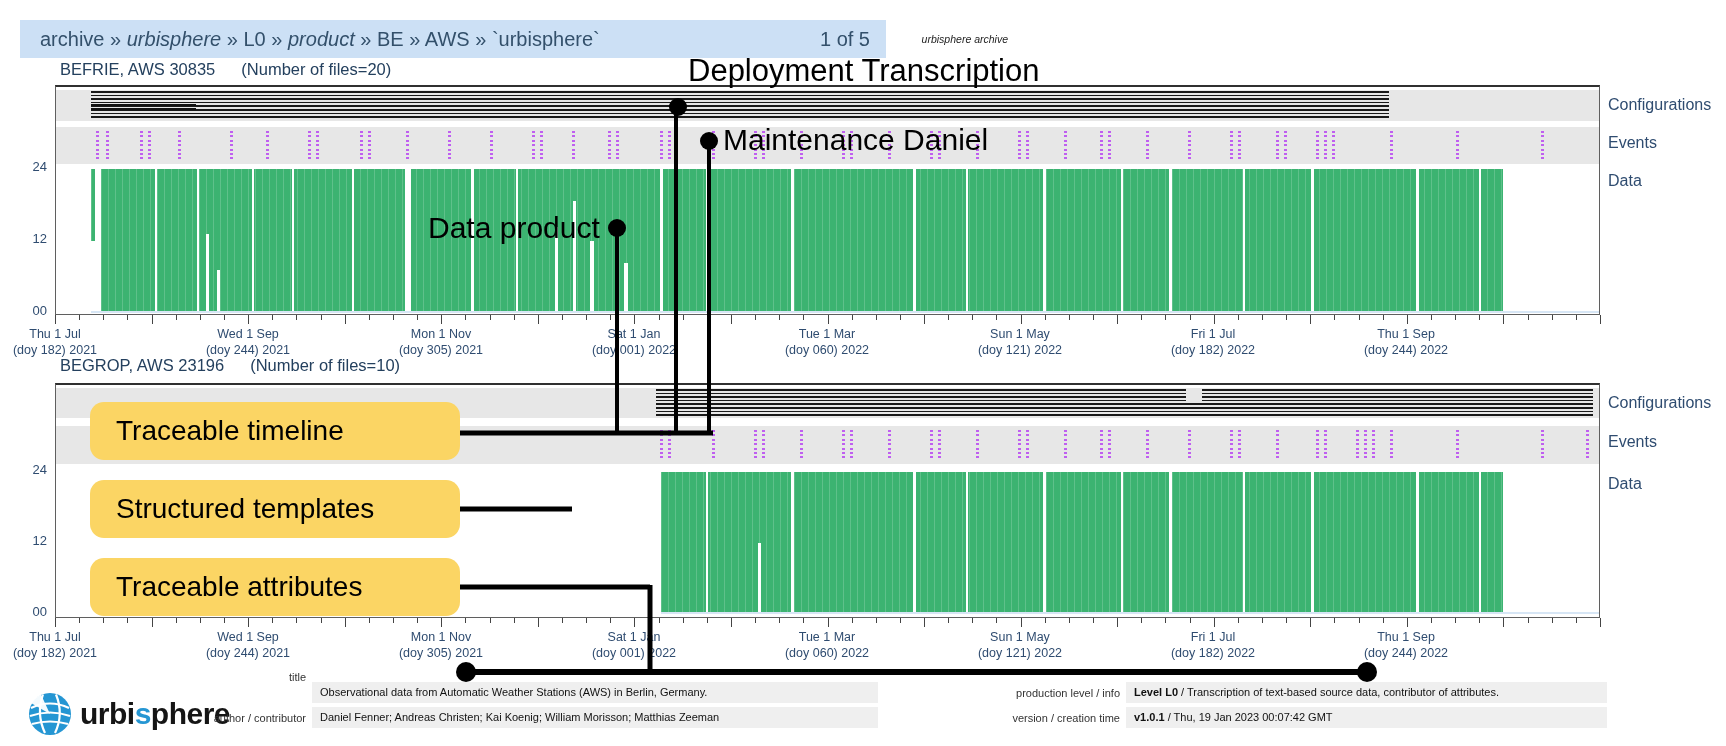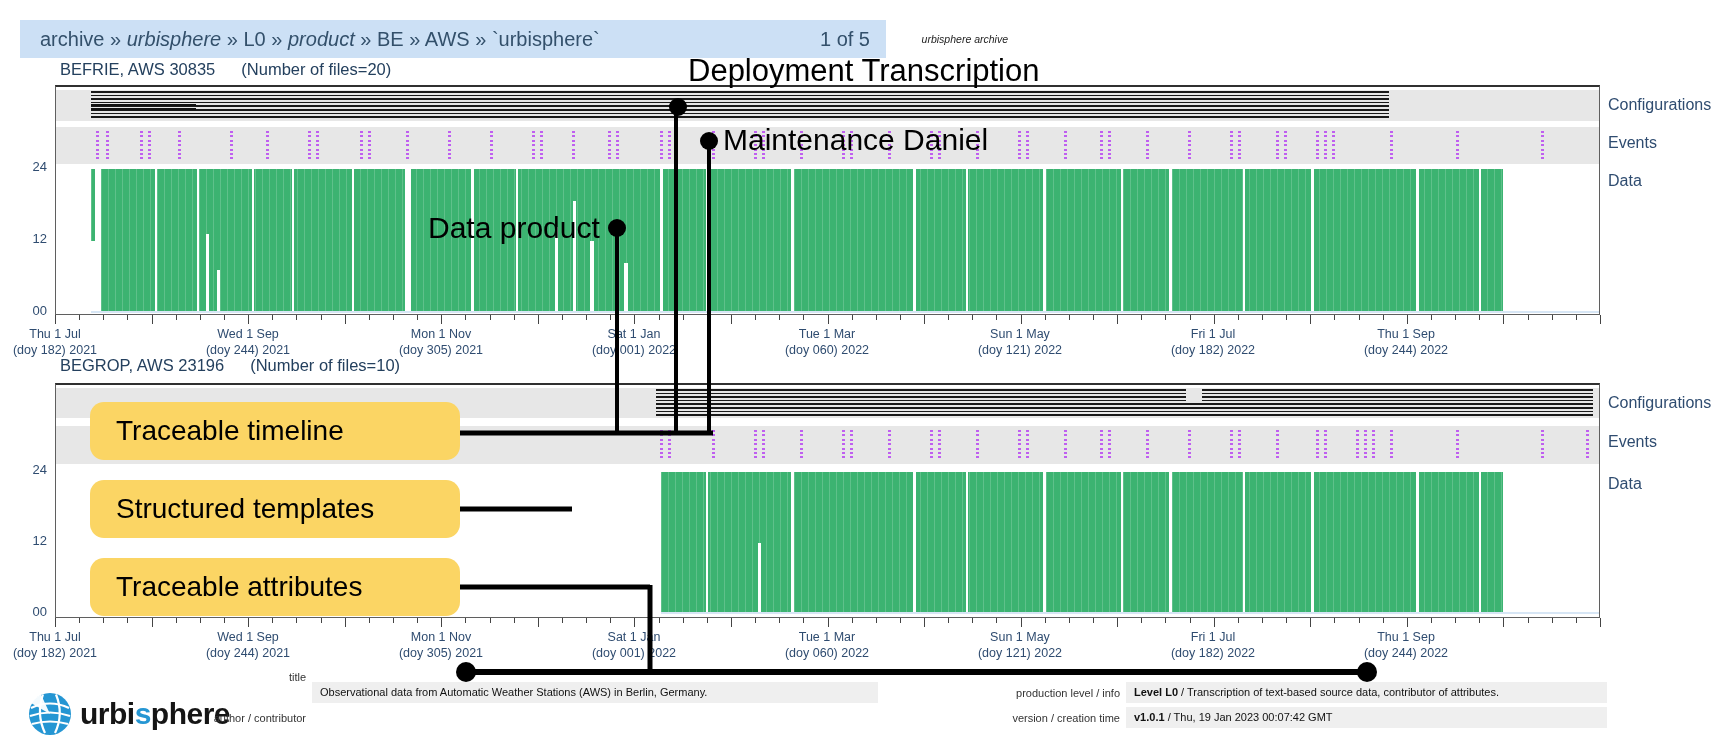--- a/index.html
+++ b/index.html
@@ -94,20 +94,21 @@
       <path d="M22 22 L3 11 A21 21 0 0 1 13 2.5 Z" fill="#fff" opacity="0.95"></path>
     </svg>
     <div class="logo-text">
       <span>urbi</span><span class="blue">s</span><span>phere</span>
     </div>
   </div>
 
   <div class="abs flabel" style="left:120px;top:668px;width:186px;">title</div>
   <div class="abs fval" style="left:312px;top:682px;width:566px;height:21px;">Observational data from Automatic Weather Stations (AWS) in Berlin, Germany.</div>
   <div class="abs flabel" style="left:120px;top:709px;width:186px;">author / contributor</div>
+  <div class="abs fval" style="left:312px;top:707px;width:566px;height:21px;">Daniel Fenner; Andreas Christen; Kai Koenig; William Morisson; Matthias Zeeman</div>
 
   <div class="abs flabel" style="left:930px;top:684px;width:190px;">production level / info</div>
   <div class="abs fval" style="left:1126px;top:682px;width:481px;height:21px;">
     <b>Level L0</b><span> / Transcription of text-based source data, contributor of attributes.</span>
   </div>
   <div class="abs flabel" style="left:930px;top:709px;width:190px;">version / creation time</div>
   <div class="abs fval" style="left:1126px;top:707px;width:481px;height:21px;">
     <b>v1.0.1</b><span> / Thu, 19 Jan 2023 00:07:42 GMT</span>
   </div>
 

